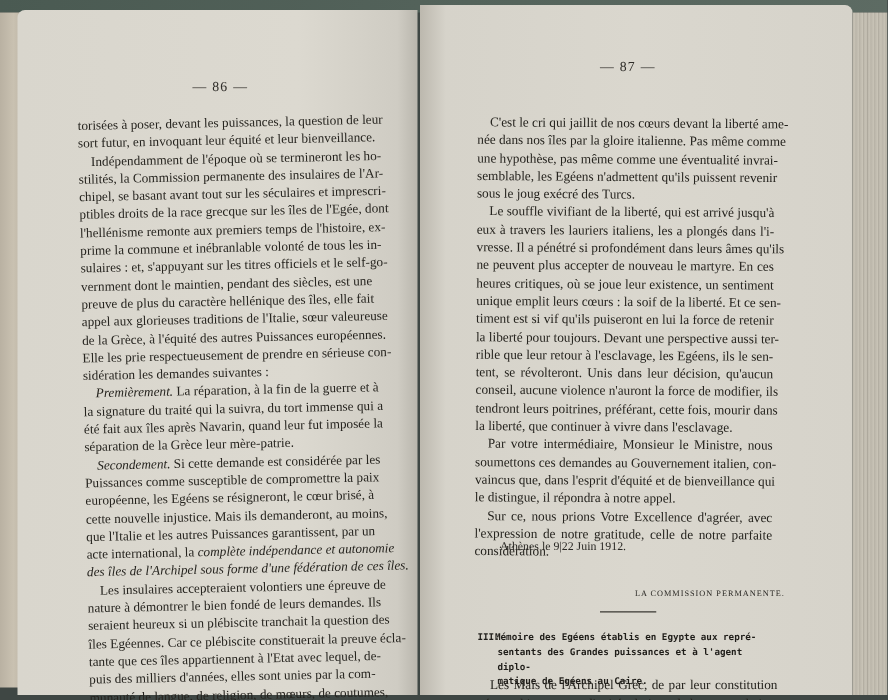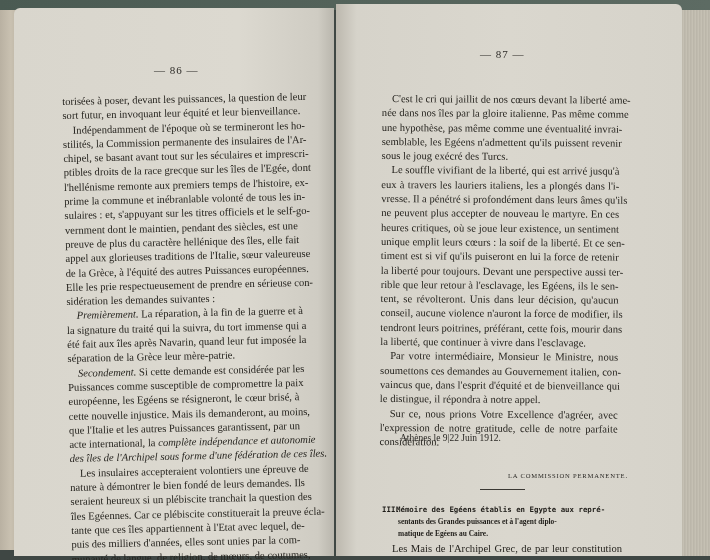--- a/index.html
+++ b/index.html
@@ -44,21 +44,21 @@
   .right-text { left:382px; top:92px; width:238px; transform:rotate(0.4deg); transform-origin:left top; }
   .sign-date { position:absolute; left:400px; top:433px; font-size:9.5px; color:#2a2824; }
   .sign-org { position:absolute; left:508px; top:472px; font-size:6.6px; letter-spacing:0.8px; color:#2a2824; }
   .rule { position:absolute; left:480px; top:489px; width:45px; height:1px; background:#3a3833; }
   .section-head {
     position:absolute; left:382px; top:504px; width:240px;
     font-family:"DejaVu Sans Mono", "Liberation Mono", monospace; font-weight:bold;
     font-size:7.4px; line-height:11.8px; color:#1f1d19;
   }
   .section-head .num { display:inline-block; width:14px; }
-  .section-head .cont { display:block; padding-left:16px;font-family:Liberation Serif, serif; }
+  .section-head .cont { display:block; padding-left:16px; }
   .section-body {
     position:absolute; left:382px; top:543px; width:240px;
     font-size:10.6px; line-height:14.5px; color:#26241f;
   }
 </style>
 </head>
 <body>
 
 <div class="top-strip"></div>
 <div class="book-edge-left"></div>

